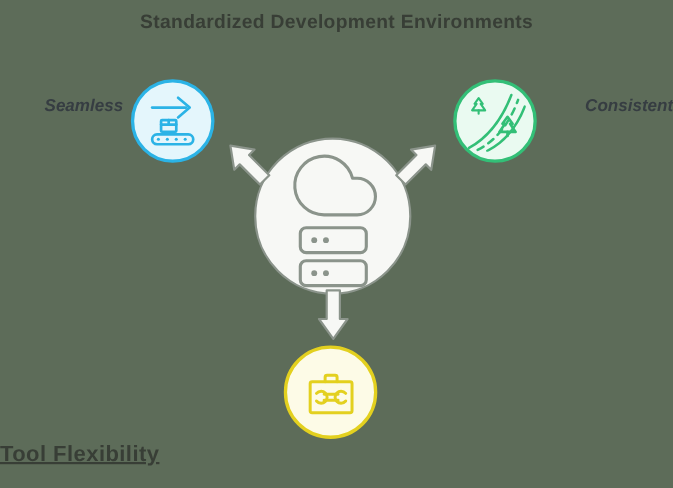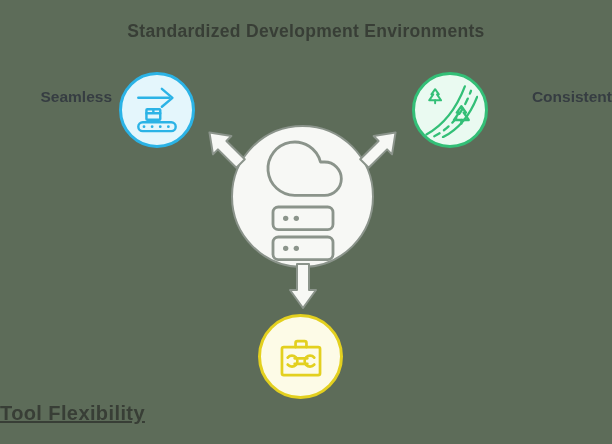--- a/index.html
+++ b/index.html
@@ -2,39 +2,39 @@
 <html style="--background: #5d6c59; --title-text: #383e36; --label-text: #363d42; --blue-accent: #2bb3e6; --blue-fill: #e4f6fc; --green-accent: #33bf77; --green-fill: #eafaf1; --yellow-accent: #e3d01f; --yellow-fill: #fdfbe7; --gray-accent: #8b948b; --white-fill: #f7f8f5;"><head>
 <meta charset="utf-8">
 <style>
   html,body{margin:0;padding:0;}
   body{font-family:"Liberation Sans","DejaVu Sans",sans-serif;}
   .canvas{
     position:relative;width:612px;height:444px;overflow:hidden;
     background:var(--background,#5d6c59);
   }
   .title{
-    position:absolute;top:9px;left:0;right:0;margin:12px;
+    position:absolute;top:9px;left:0;right:0;margin:0;
     text-align:center;font-size:17.5px;font-weight:700;
     letter-spacing:.3px;color:var(--title-text,#383e36);
   }
   .circle{
     position:absolute;border-radius:50%;box-sizing:border-box;
     display:flex;align-items:center;justify-content:center;
   }
   .circle.blue{left:119px;top:72px;width:76px;height:76px;
     background:var(--blue-fill);border:3px solid var(--blue-accent);}
   .circle.green{left:412px;top:72px;width:76px;height:76px;
     background:var(--green-fill);border:3px solid var(--green-accent);}
   .circle.center{left:231px;top:125px;width:143px;height:143px;
     background:var(--white-fill);border:2px solid var(--gray-accent);}
   .circle.yellow{left:258px;top:314px;width:85px;height:85px;
     background:var(--yellow-fill);border:3px solid var(--yellow-accent);}
   .side-label{
     position:absolute;font-size:15.5px;font-weight:700;
-    line-height:23px;color:var(--label-text,#363d42);
+    line-height:23px;color:var(--label-text,#363d42);font-style:italic;
   }
   .side-label.left{left:0;top:85px;width:112px;text-align:right;}
   .side-label.right{left:496px;top:85px;width:116px;text-align:right;}
   .bottom-label{
     position:absolute;top:402px;left:0;right:0;text-align:left;
     font-size:20px;font-weight:700;color:var(--title-text,#383e36);
     letter-spacing:.4px;
     text-decoration:underline;
   }
   .arrow{position:absolute;width:34px;height:48px;}

